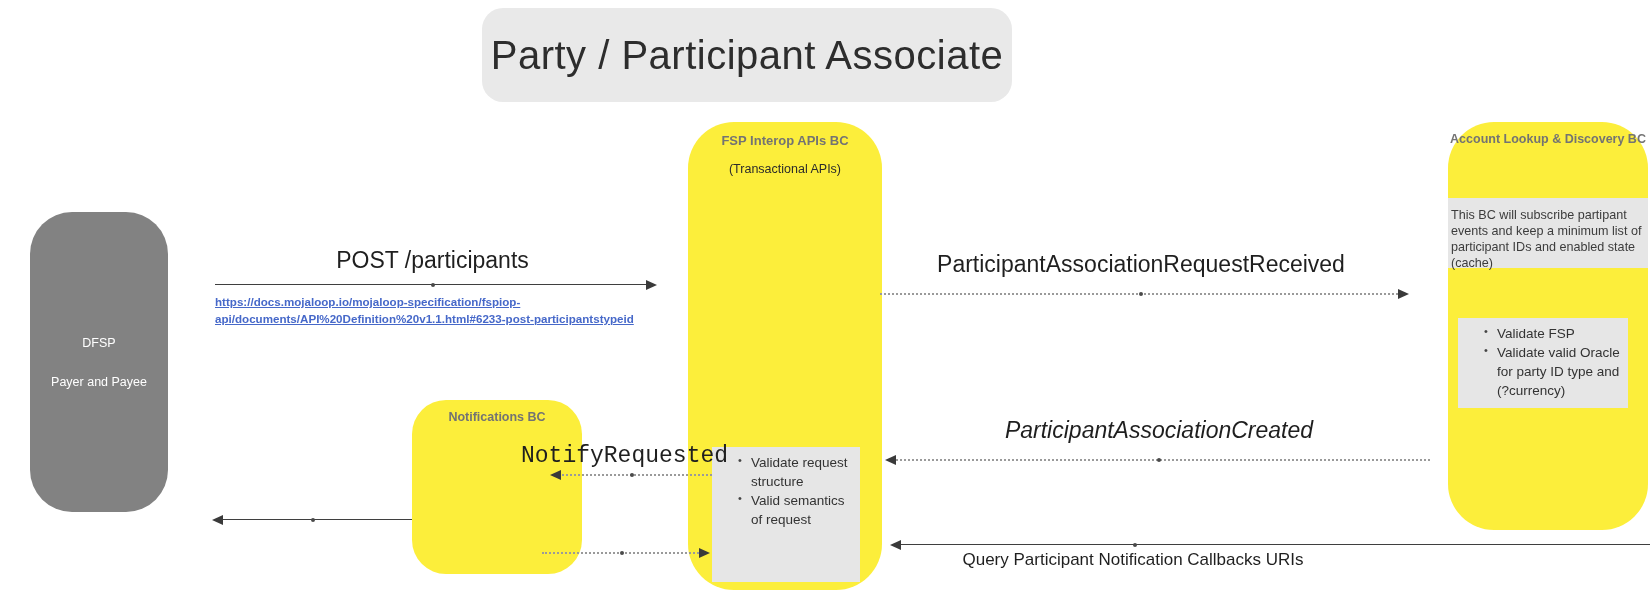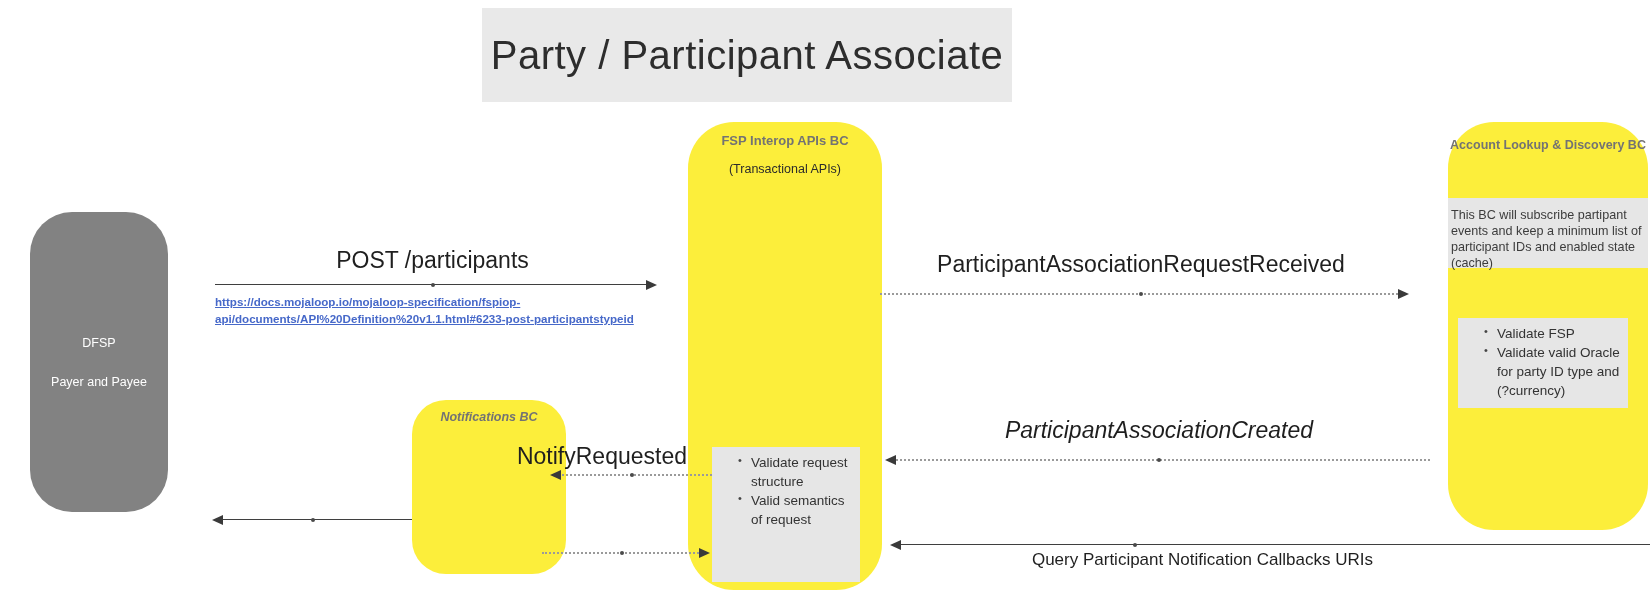--- a/index.html
+++ b/index.html
@@ -1,41 +1,41 @@
 <!DOCTYPE html>
 <html><head>
 <meta charset="utf-8">
 <style>
   html,body{margin:0;padding:0;background:#ffffff;}
   body{font-family:"Liberation Sans","DejaVu Sans",sans-serif;color:#222;}
   .stage{position:relative;width:1650px;height:602px;overflow:hidden;background:#ffffff;}
 
   
   .banner{position:absolute;left:482px;top:8px;width:530px;height:94px;background:#e9e9e9;
-          display:flex;align-items:center;justify-content:center;}
+          display:flex;align-items:center;justify-content:center;border-radius:21px;}
   .banner .t{font-size:40px;font-weight:400;color:#2d2d2d;letter-spacing:.5px;}
 
   
   .boxyellow{position:absolute;background:#fcee3b;}
   .box-title{font-weight:bold;font-size:13px;color:#737373;text-align:center;line-height:1.15;}
   .box-sub{font-size:12.5px;color:#2b2b2b;text-align:center;}
 
   .dfsp{position:absolute;left:30px;top:212px;width:138px;height:300px;background:#828282;border-radius:42px;
         display:flex;flex-direction:column;align-items:center;justify-content:center;gap:25px;}
   .dfsp div{color:#ffffff;font-size:12.5px;}
 
   .fsp{left:688px;top:122px;width:194px;height:468px;border-radius:46px;}
   .fsp .box-title{padding-top:12px;}
   .fsp .box-sub{padding-top:13px;}
 
-  .notif{left:412px;top:400px;width:154px;height:174px;border-radius:34px;font-style:italic;}
+  .notif{left:412px;top:400px;width:170px;height:174px;border-radius:34px;}
   .notif .box-title{padding-top:10px;font-size:12.5px;}
 
   .alk{left:1448px;top:122px;width:200px;height:408px;border-radius:46px;}
-  .alk .box-title{padding-top:16px;font-size:12.5px;}
+  .alk .box-title{padding-top:10px;font-size:12.5px;}
 
   .graynote{position:absolute;background:#e6e6e6;color:#3c3c3c;}
   .note-alk{left:0px;top:76px;width:200px;height:70px;font-size:12.6px;line-height:1.28;padding:9px 3px;box-sizing:border-box;}
   .checks{list-style:none;margin:0;padding:6px 4px 4px 26px;}
   .checks li{font-size:13.5px;line-height:1.42;color:#333;padding-left:13px;position:relative;}
   .checks li::before{content:"\2022";position:absolute;left:0;top:0;font-size:11px;color:#444;}
   .checks-alk{left:10px;top:196px;width:170px;height:90px;box-sizing:border-box;}
   .checks-fsp{left:24px;top:325px;width:148px;height:135px;box-sizing:border-box;}
 
   
@@ -106,31 +106,31 @@
   <div class="msg" style="left:880px;top:249px;width:522px;">ParticipantAssociationRequestReceived</div>
   <div class="line dotted" style="left:880px;top:293px;width:522px;"></div>
   <div class="middot" style="left:1139px;top:292px;"></div>
   <div class="ah ah-right" style="left:1398px;top:289px;"></div>
 
   <div class="msg" style="left:888px;top:415px;width:542px;font-style:italic;">ParticipantAssociationCreated</div>
   <div class="line dotted" style="left:888px;top:459px;width:542px;"></div>
   <div class="middot" style="left:1157px;top:458px;"></div>
   <div class="ah ah-left" style="left:885px;top:455px;"></div>
 
-  <div class="msg" style="left:507px;top:441px;width:190px;">NotifyRequested</div>
+  <div class="msg" style="left:521px;top:441px;width:190px;font-family:Liberation Mono, monospace;">NotifyRequested</div>
   <div class="line dotted" style="left:553px;top:474px;width:159px;"></div>
   <div class="middot" style="left:630px;top:473px;"></div>
   <div class="ah ah-left" style="left:550px;top:470px;"></div>
 
   <div class="line dotted" style="left:542px;top:552px;width:161px;"></div>
   <div class="middot" style="left:620px;top:551px;"></div>
   <div class="ah ah-right" style="left:699px;top:548px;"></div>
 
   <div class="line solid" style="left:215px;top:519px;width:197px;"></div>
   <div class="middot" style="left:311px;top:518px;"></div>
   <div class="ah ah-left" style="left:212px;top:515px;"></div>
 
   <div class="line solid" style="left:893px;top:544px;width:757px;"></div>
   <div class="middot" style="left:1133px;top:543px;"></div>
   <div class="ah ah-left" style="left:890px;top:540px;"></div>
-  <div class="msg-small" style="left:893px;top:550px;width:480px;text-align:right;">Query Participant Notification Callbacks URIs</div>
+  <div class="msg-small" style="left:893px;top:550px;width:480px;">Query Participant Notification Callbacks URIs</div>
 
 </div>
 
 </body></html>

